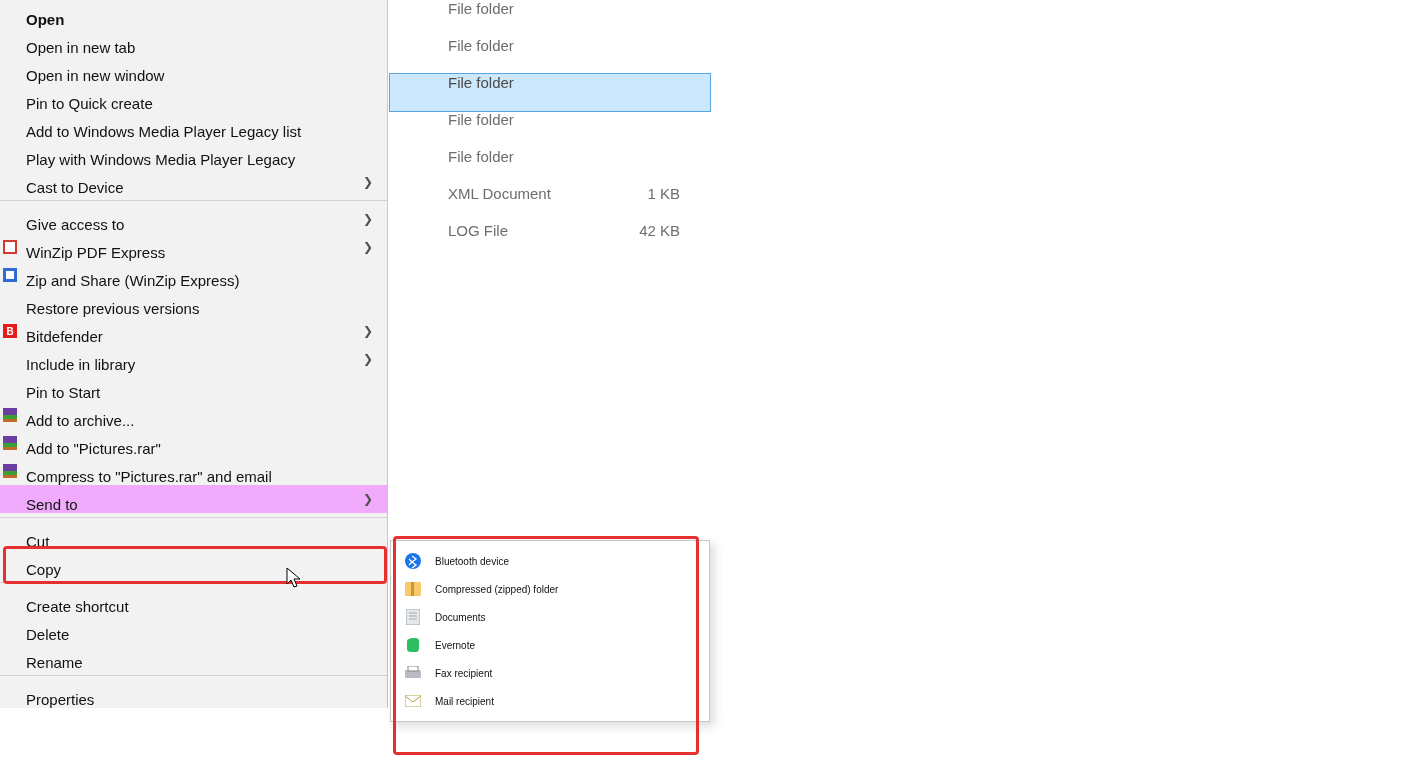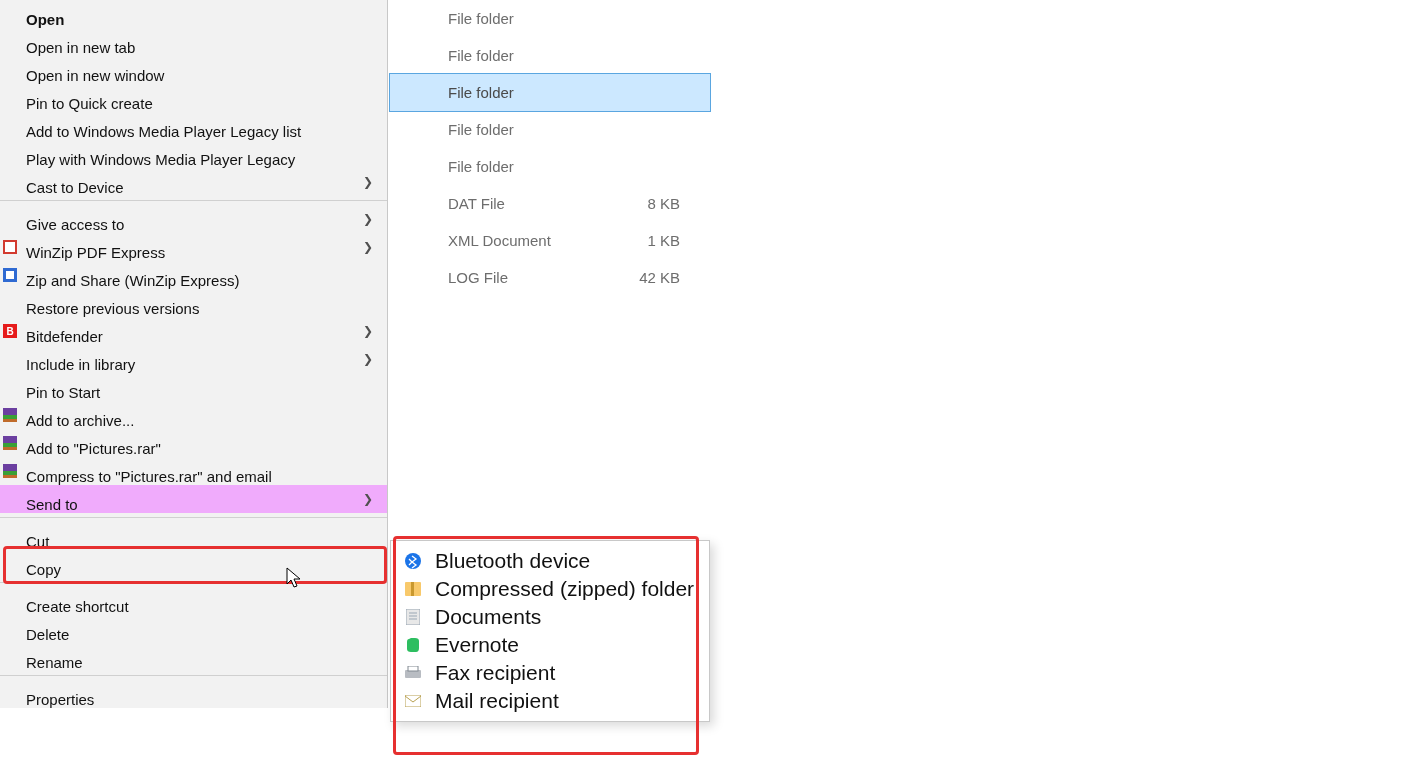--- a/index.html
+++ b/index.html
@@ -18,21 +18,21 @@
   
   .filelist {
     position: absolute;
     left: 390px;
     top: 0;
     width: 320px;
   }
   .filelist .row {
     height: 37px;
     display: flex;
-    align-items: center;
+    align-items: flex-start;
     color: #6d6d6d;
     font-size: 15px;
   }
   .filelist .row .type { flex: 0 0 200px; padding-left: 58px; }
   .filelist .row .size { flex: 0 0 90px; text-align: right; }
   .filelist .row.selected {
     background: #cce8ff;
     outline: 1px solid #5aa6e0;
     color: #4a4a4a;
   }
@@ -103,21 +103,21 @@
     width: 320px;
     background: #ffffff;
     border: 1px solid #c8c8c8;
     box-shadow: 4px 4px 10px rgba(0,0,0,.15);
     padding: 6px 0;
   }
   .submenu .sitem {
     height: 28px;
     display: flex;
     align-items: center;
-    font-size: 21px;
+    font-size: 10px;
     color: #111;
     padding-left: 14px;
   }
   .submenu .sitem .sicon {
     width: 16px;
     height: 16px;
     margin-right: 14px;
     display: flex;
     align-items: center;
     justify-content: center;
@@ -163,24 +163,20 @@
   </div>
   <div class="row">
     <span class="type">File folder</span>
     <span class="size"></span>
   </div>
   <div class="row">
     <span class="type">File folder</span>
     <span class="size"></span>
   </div>
   <div class="row">
-    <span class="type">DAT File</span>
-    <span class="size">8 KB</span>
-  </div>
-  <div class="row">
     <span class="type">XML Document</span>
     <span class="size">1 KB</span>
   </div>
   <div class="row">
     <span class="type">LOG File</span>
     <span class="size">42 KB</span>
   </div>
 </div>
 
 <div class="ctxmenu">

